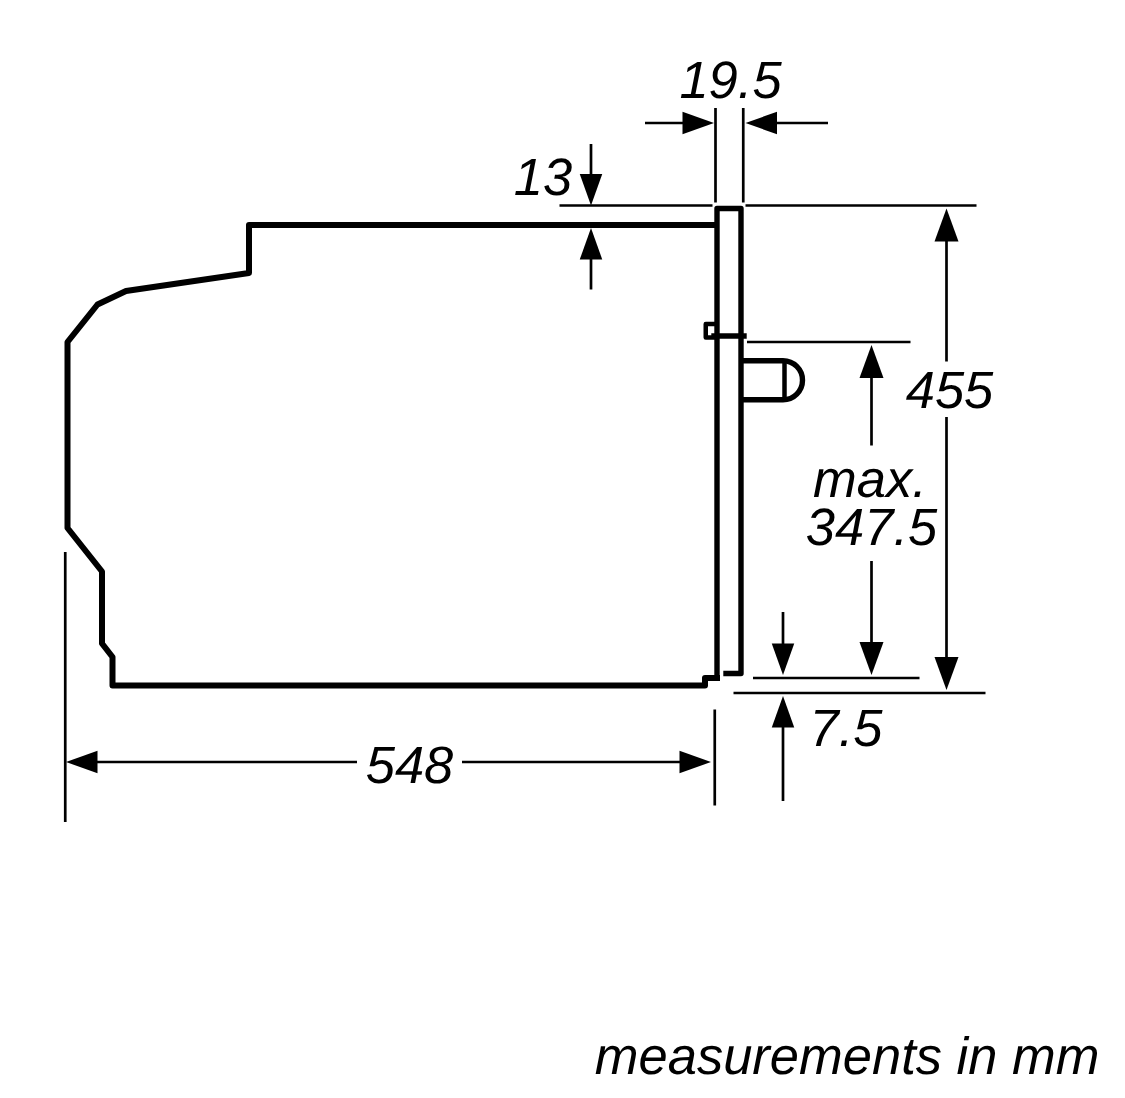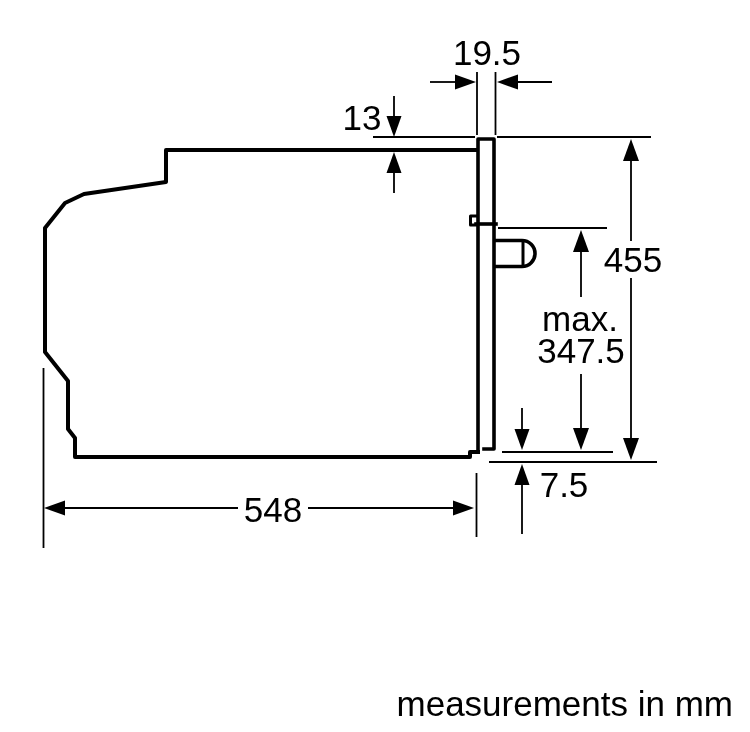--- a/index.html
+++ b/index.html
@@ -6,20 +6,21 @@
     margin: 0;
     padding: 0;
     background: #ffffff;
   }
   .stage {
     position: relative;
     width: 750px;
     height: 732px;
     background: #ffffff;
     overflow: hidden;
+    font-style: italic;
   }
   svg text {
     font-family: "Liberation Sans", sans-serif;
     font-size: 35px;
   }
   svg .footer-text {
     font-size: 35px;
   }
 </style>
 </head>

